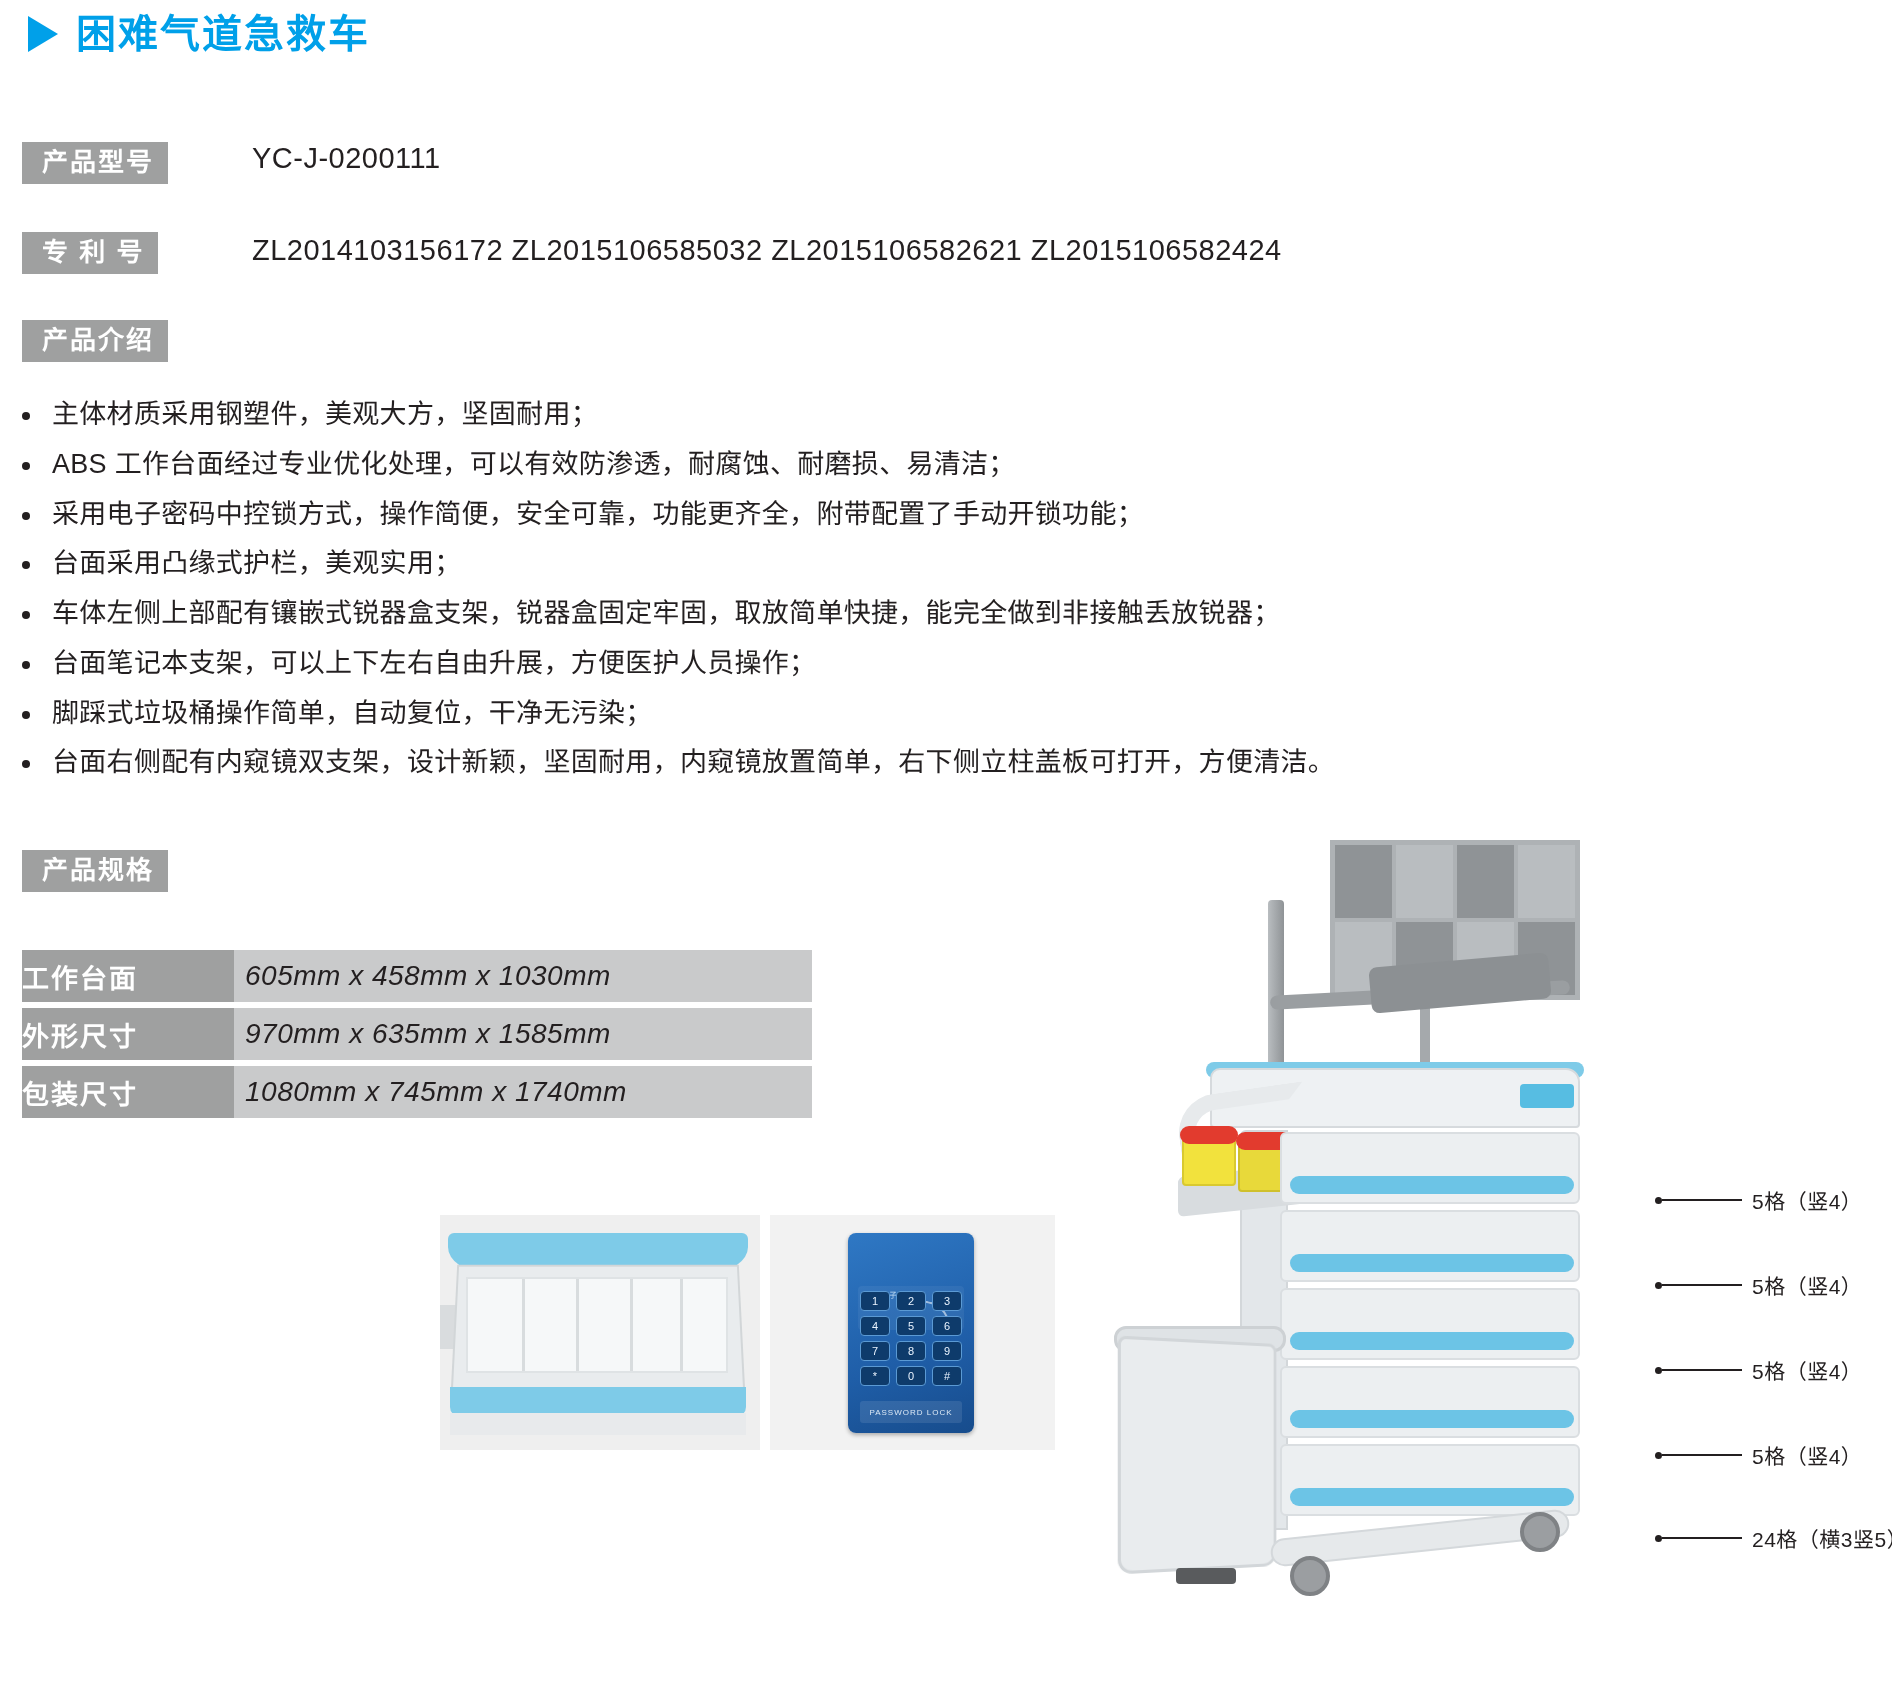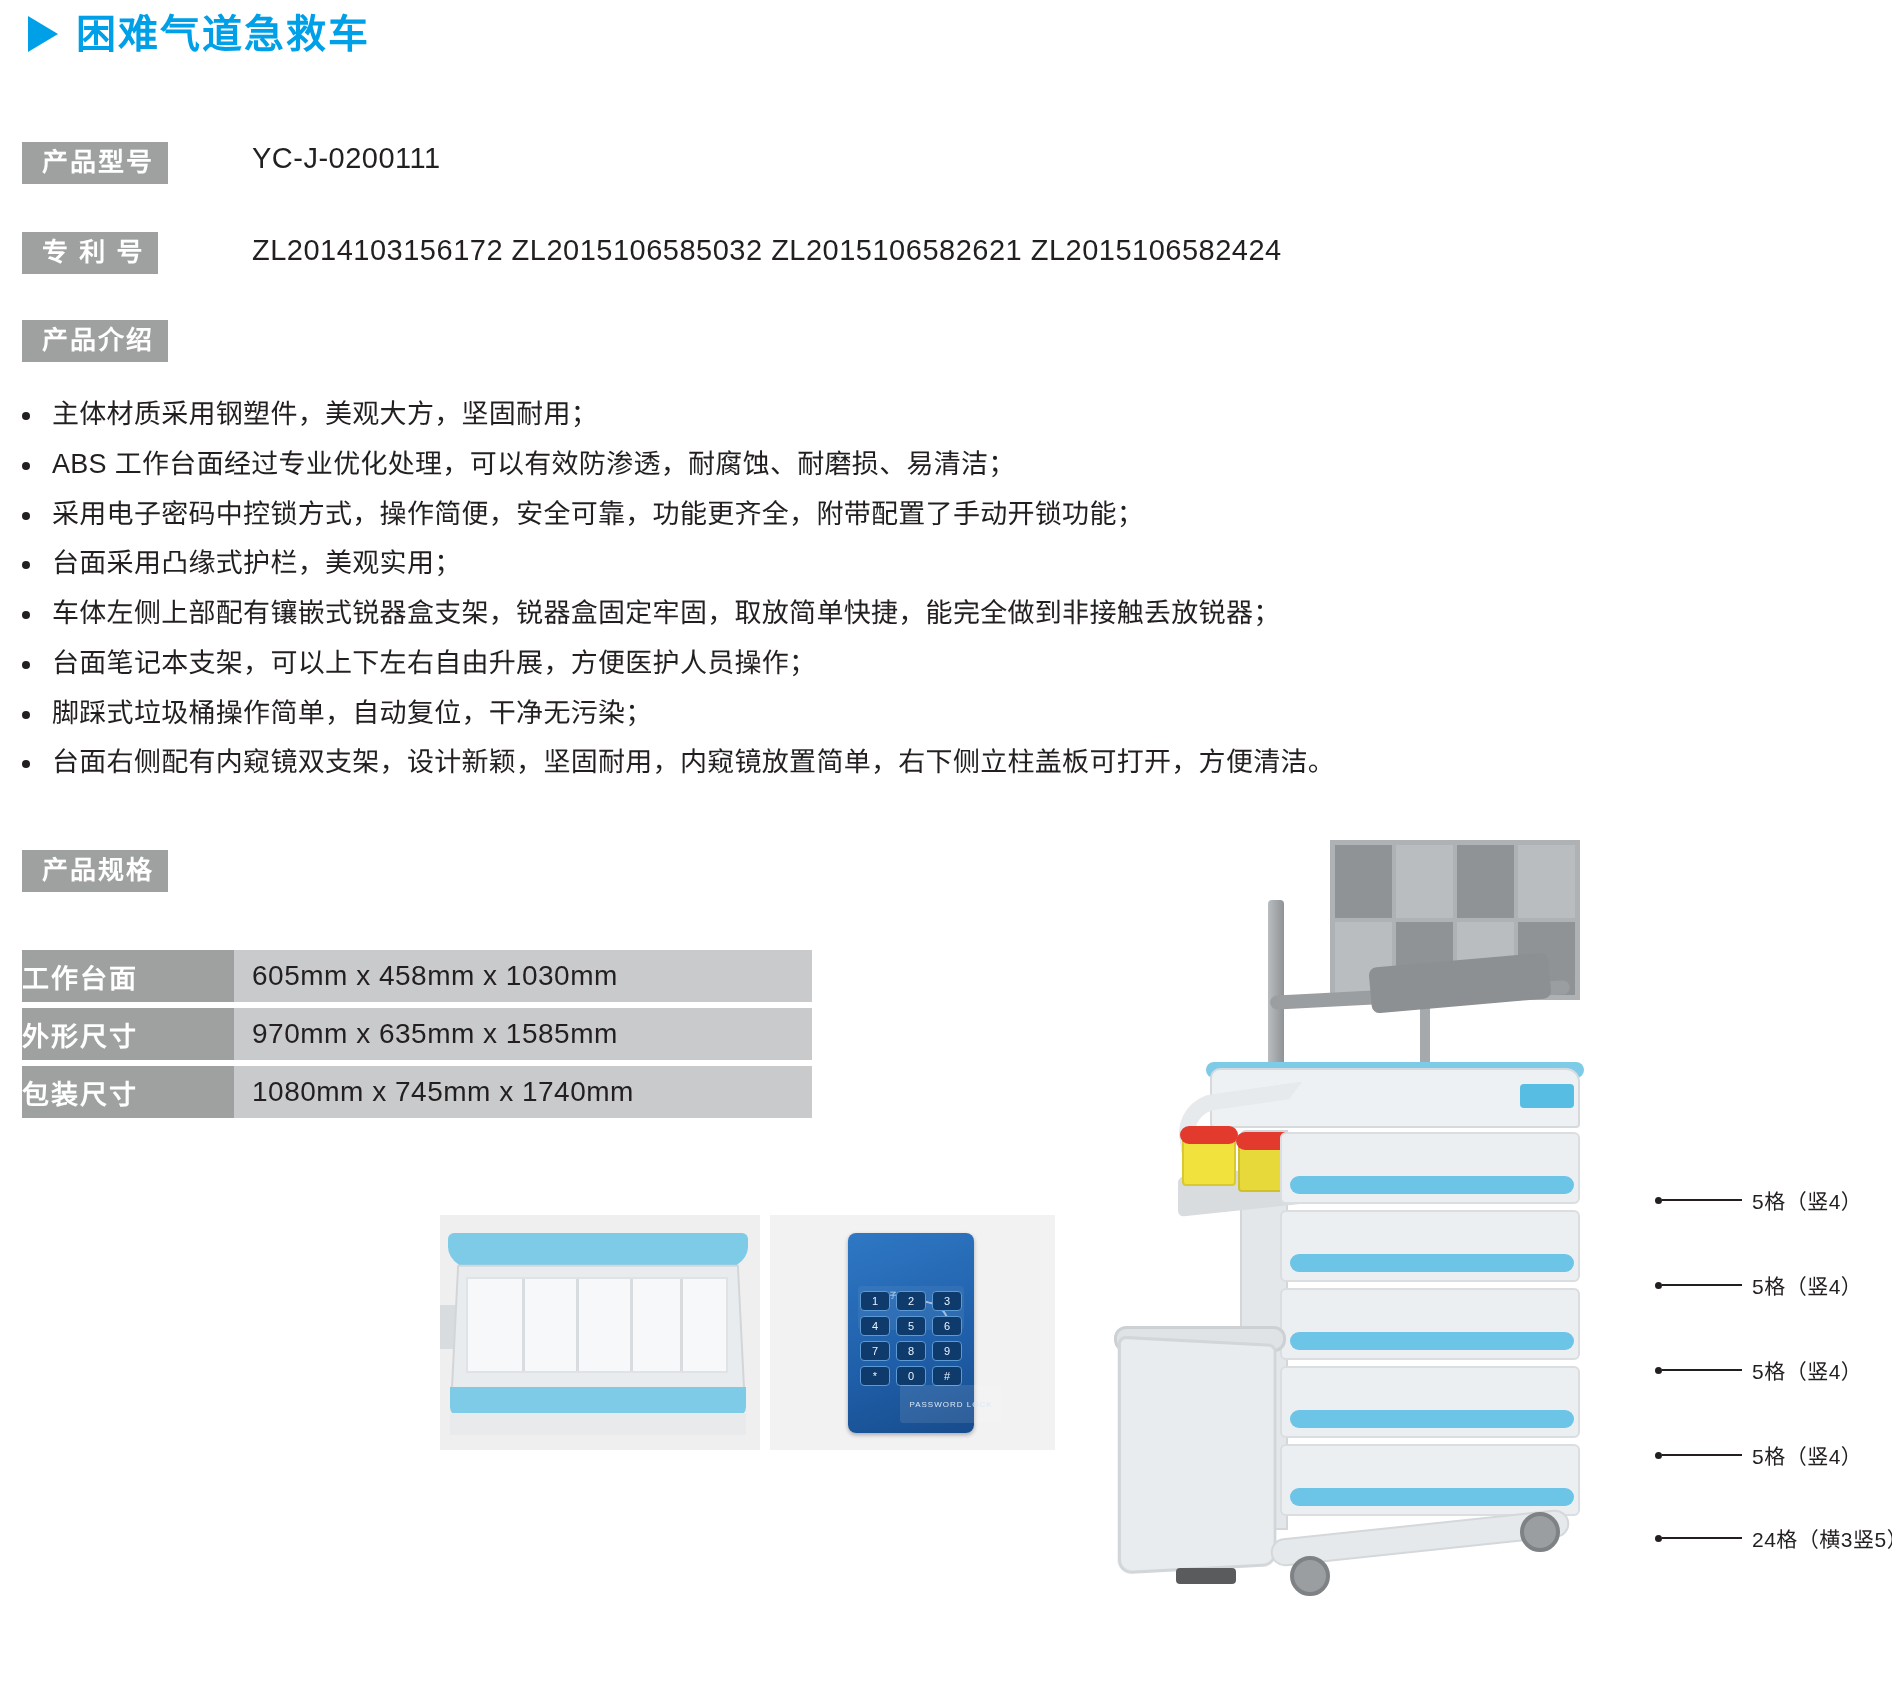--- a/index.html
+++ b/index.html
@@ -106,22 +106,23 @@
     font-weight: bold;
     letter-spacing: 2px;
     display: flex; align-items: center;
   }
   .spec-val {
     flex: 1 1 auto;
     background: #c9cacb;
     color: #231f20;
     font-size: 28px;
     display: flex; align-items: center;
-    padding-left: 18px;
+    padding-left: 11px;
     letter-spacing: 0.5px;
+    font-style: italic;
   }
   .spec-row.r1 .spec-val { background: #c9cacb; }
   .spec-row.r2 .spec-val { background: #c9cacb; }
   .spec-row.r3 .spec-val { background: #c9cacb; }
 
   
   .photo {
     position: absolute;
     background: #f3f3f3;
     overflow: hidden;
@@ -222,27 +223,26 @@
     border-radius: 4px;
     background: #0e3b6b;
     border: 1px solid #5b9ad4;
     color: #eaf4ff;
     font-size: 11px;
     display: flex; align-items: center; justify-content: center;
     font-family: "Liberation Sans", sans-serif;
   }
   .kp-bottom {
     position: absolute; left: 12px; bottom: 10px;
-    width: 102px; height: 38px;
+    width: 102px; height: 22px;
     border-radius: 3px;
     background: rgba(255,255,255,0.10);
     color: #dce9f6; font-size: 8px;
     display: flex; align-items: center; justify-content: center;
     letter-spacing: 1px;
-    margin-left: 40px;
   }
 
   
   #cart-area {
     position: absolute;
     left: 1120px; top: 840px;
     width: 560px; height: 830px;
   }
   .cart-part { position: absolute; }
 

